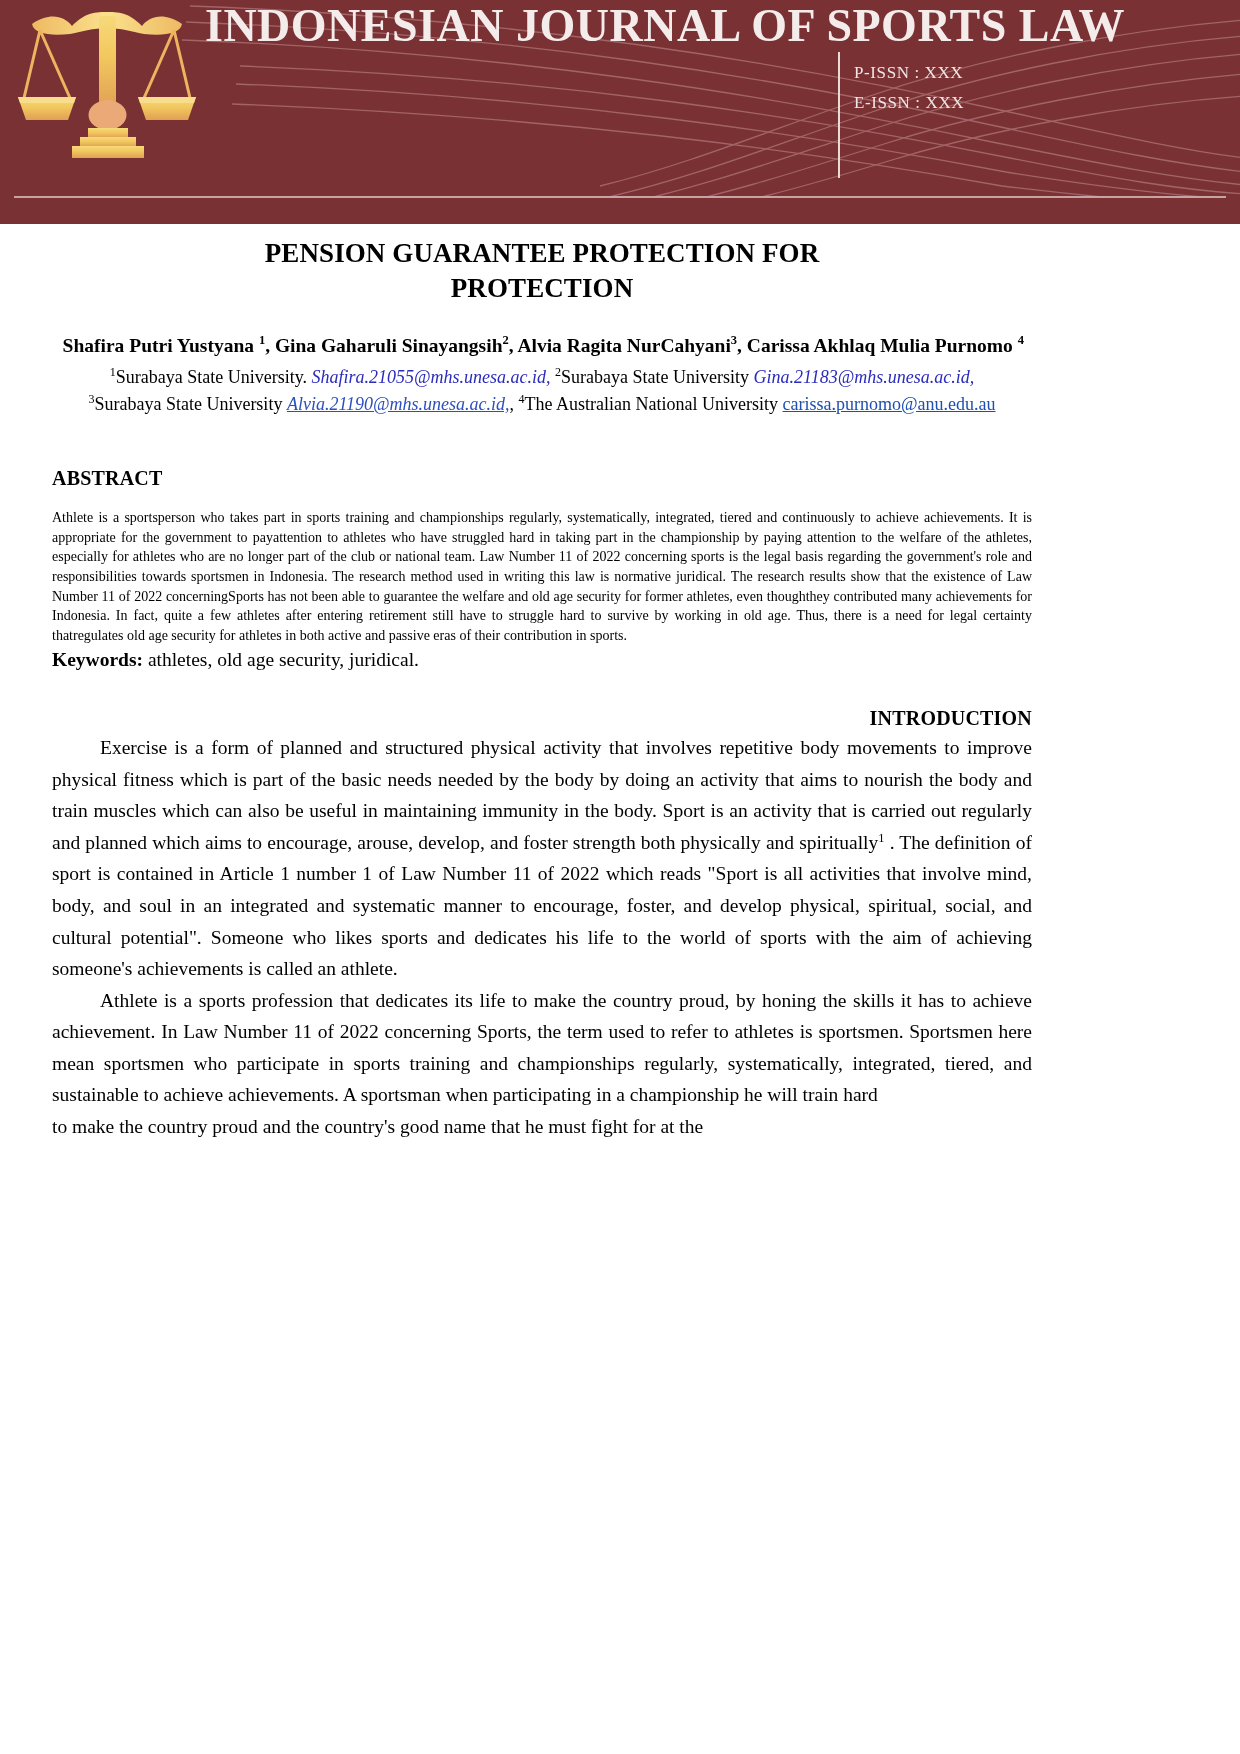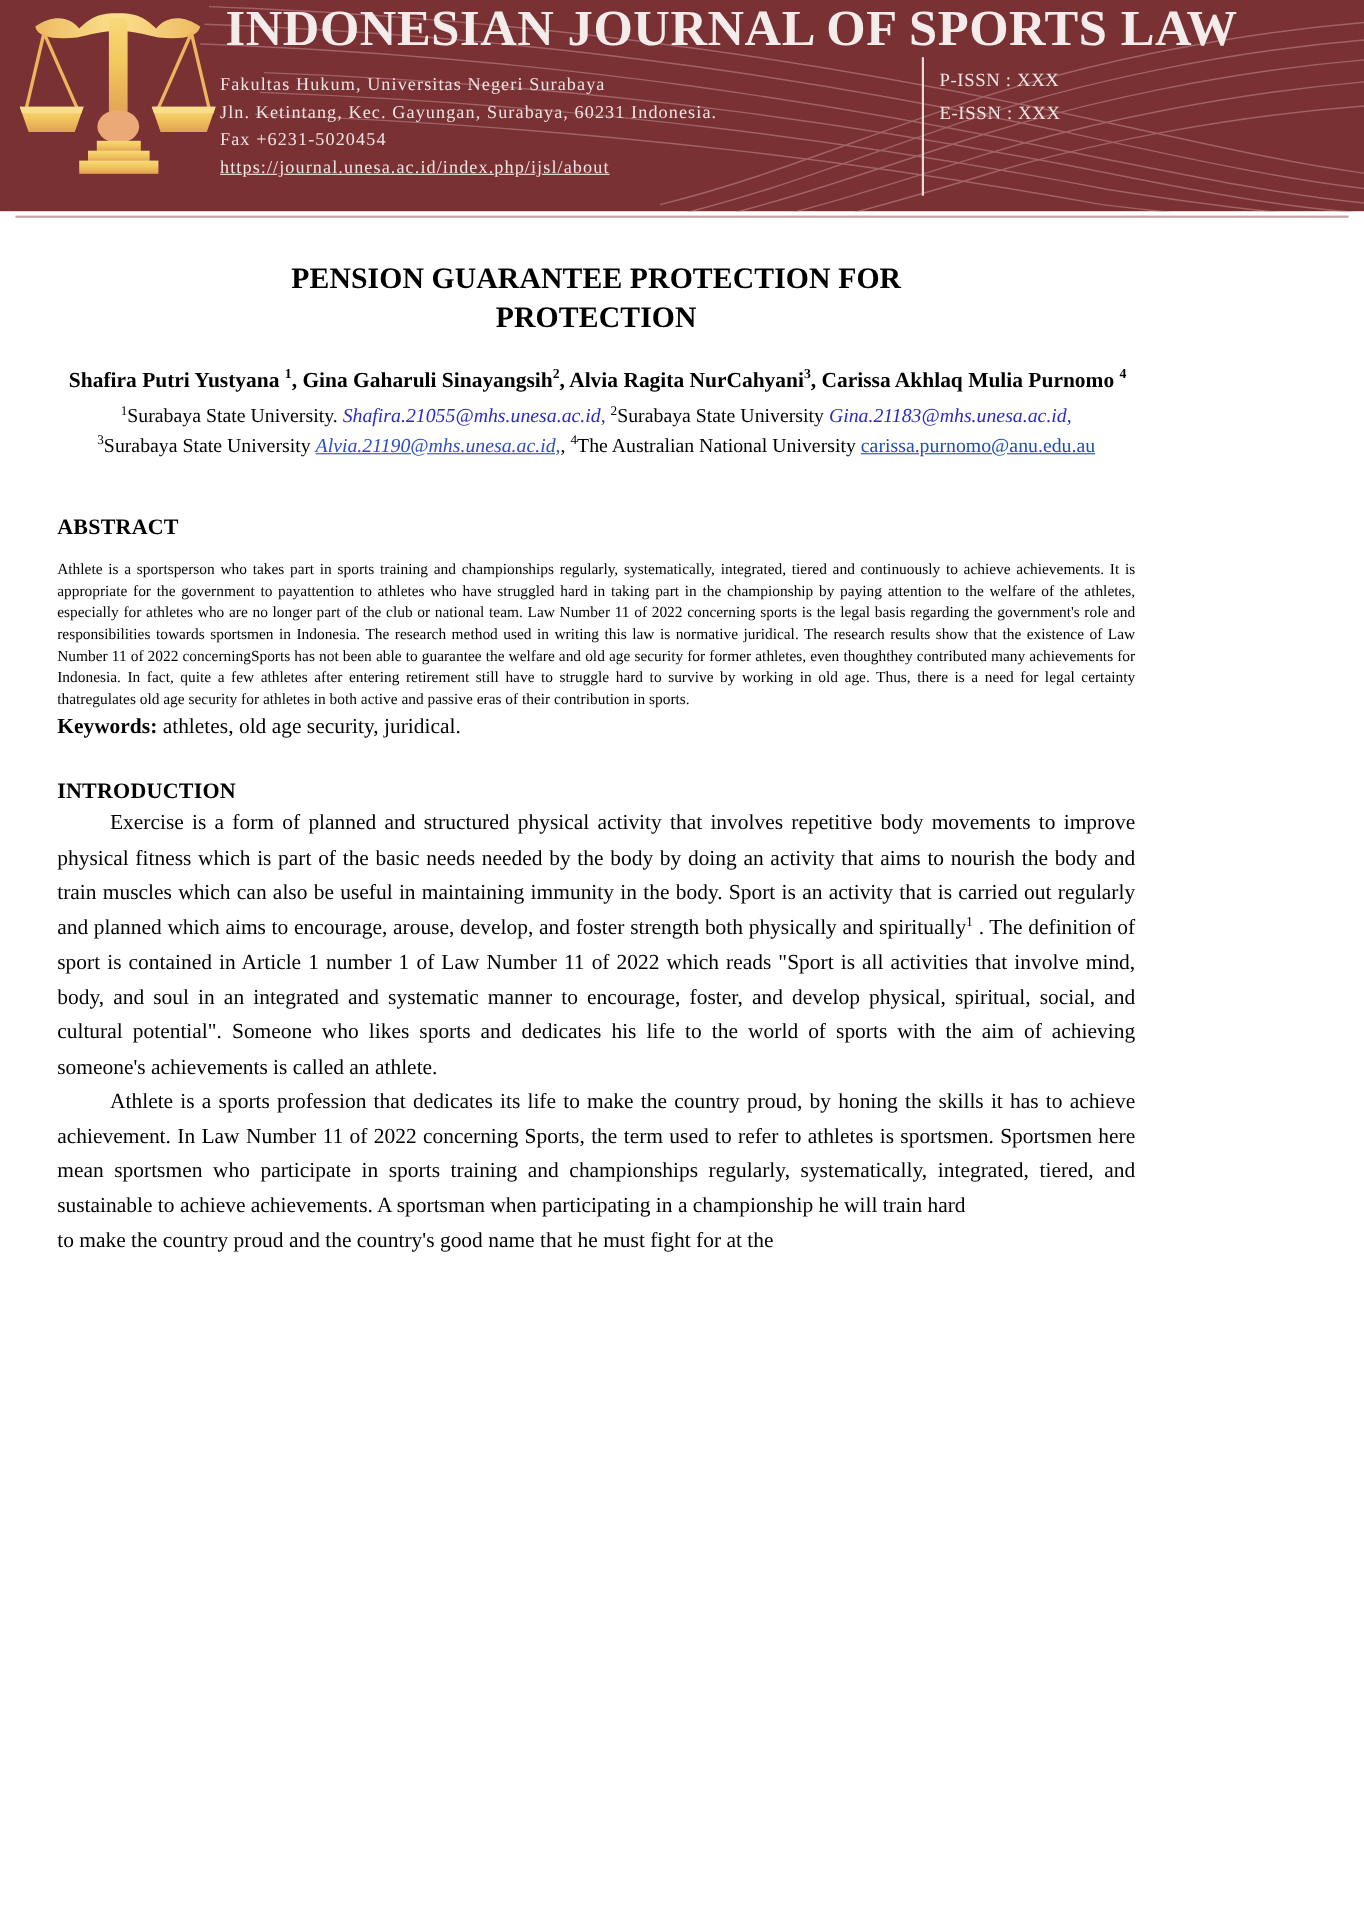--- a/index.html
+++ b/index.html
@@ -13,21 +13,21 @@
     font-family: "Liberation Serif", "DejaVu Serif", serif;
     color: #000000;
     position: relative;
     overflow: hidden;
   }
 
   
   .masthead {
     position: relative;
     width: 1240px;
-    height: 192px;
+    height: 224px;
     background: #7a3134;
     overflow: hidden;
   }
   .masthead-inner {
     position: absolute;
     left: 14px;
     top: 0;
     right: 0;
     bottom: 8px;
     background: #7a3134;
@@ -168,21 +168,21 @@
     text-align: justify;
     text-justify: inter-word;
   }
   .keywords {
     margin-top: 0px;
     font-size: 19.5px;
     line-height: 1.405;
   }
   .keywords b { font-weight: 700; }
 
-  .intro-head { margin-top: 34px; }
+  .intro-head { margin-top: 34px; text-align: right; }
   .intro-body {
     margin-top: 2px;
     font-size: 19.5px;
     line-height: 1.62;
     text-align: justify;
     text-justify: inter-word;
   }
   .intro-body p {
     margin: 0;
     text-indent: 48px;
@@ -247,26 +247,20 @@
 
     <path d="M6,95 L64,95 L56,118 L14,118 Z" fill="url(#gold)"></path>
     <path d="M6,95 L64,95 L62,101 L8,101 Z" fill="#f8dd8d"></path>
 
     <path d="M126,95 L184,95 L176,118 L134,118 Z" fill="url(#gold)"></path>
     <path d="M126,95 L184,95 L182,101 L128,101 Z" fill="#f8dd8d"></path>
   </svg>
 
   <div class="journal-title">INDONESIAN JOURNAL OF SPORTS LAW</div>
 
-  <div class="addr-block">
-    <div class="addr-line">Fakultas Hukum, Universitas Negeri Surabaya</div>
-    <div class="addr-line">Jln. Ketintang, Kec. Gayungan, Surabaya, 60231 Indonesia.</div>
-    <div class="addr-line">Fax +6231-5020454</div>
-    <div class="addr-line addr-link">https://journal.unesa.ac.id/index.php/ijsl/about</div>
-  </div>
 
   <div class="issn-divider"></div>
   <div class="issn-block">
     <div class="issn-line">P-ISSN : XXX</div>
     <div class="issn-line">E-ISSN : XXX</div>
   </div>
 </div>
 <div class="masthead-rule"></div>
 
 <div class="page">

